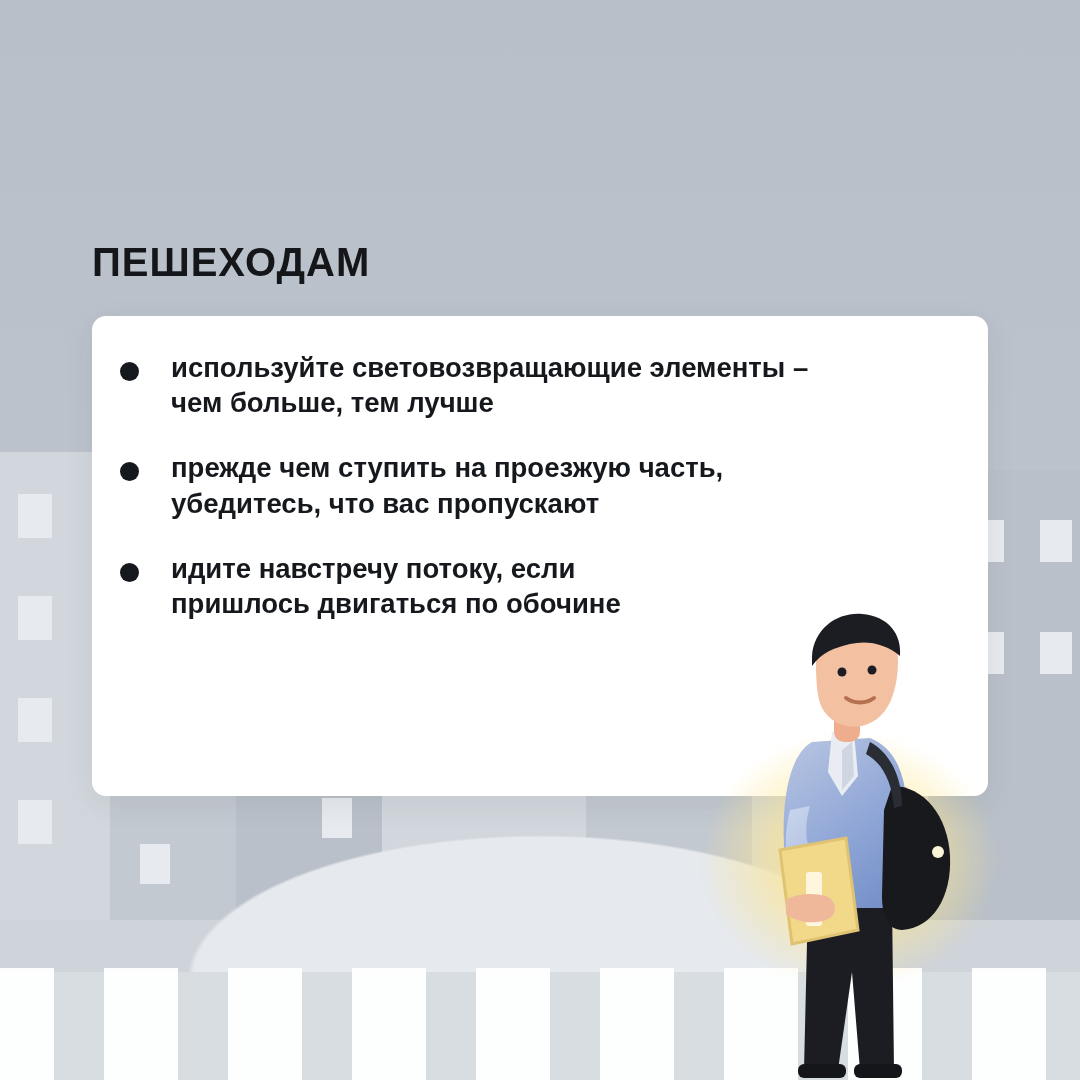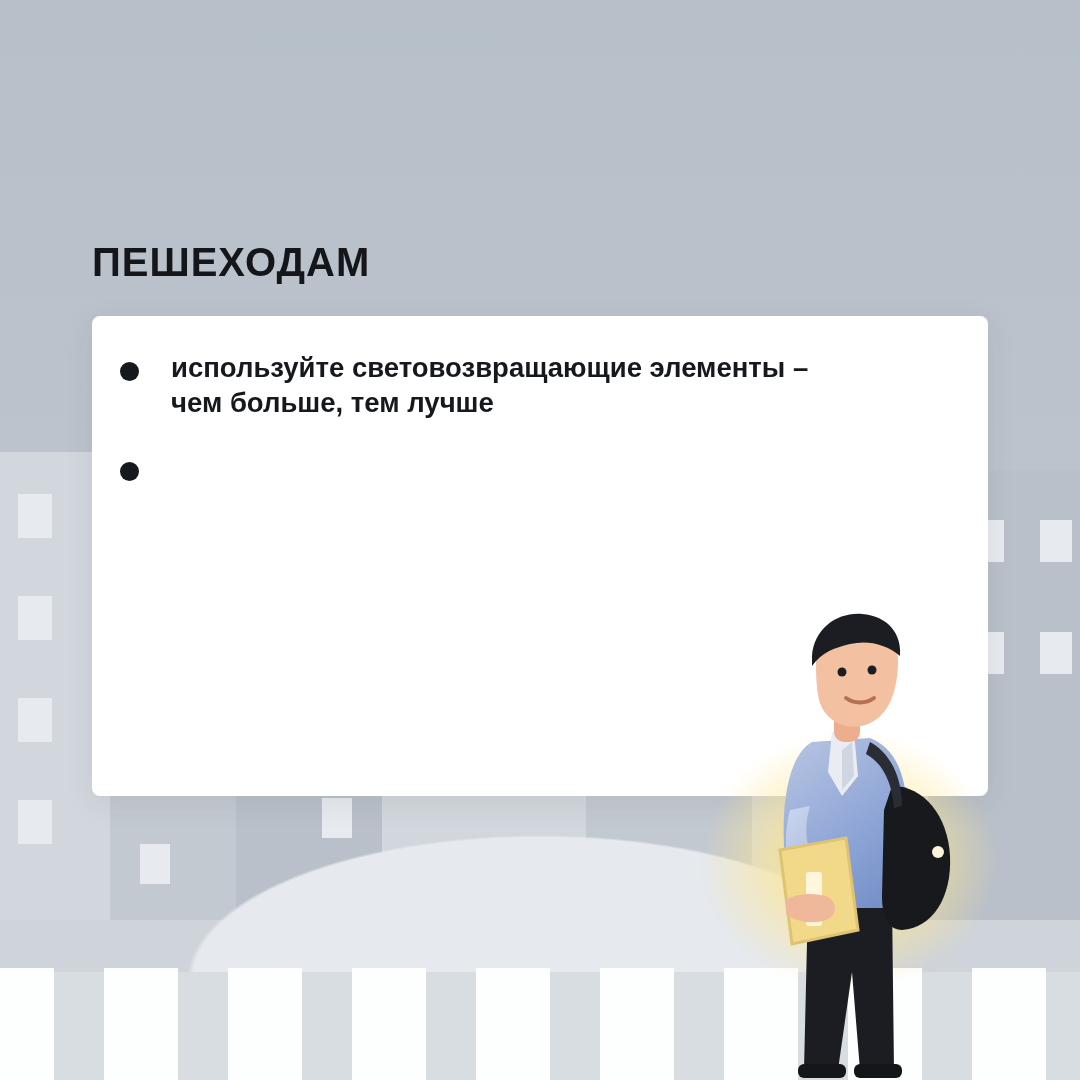--- a/index.html
+++ b/index.html
@@ -103,21 +103,21 @@
   }
 
   
   .card {
     position: absolute;
     left: 92px;
     top: 316px;
     width: 896px;
     height: 480px;
     background: #ffffff;
-    border-radius: 8px;
+    border-radius: 14px;
     box-shadow: 0 8px 30px rgba(40,45,55,.08);
   }
   .list {
     position: absolute;
     left: 28px;
     top: 34px;
     right: 30px;
   }
   .item {
     display: flex;
@@ -220,20 +220,27 @@
 
   <div class="card">
     <div class="list">
       <div class="item">
         <span class="dot"></span>
         <span class="txt">используйте световозвращающие элементы –
 чем больше, тем лучше</span>
       </div>
       <div class="item">
         <span class="dot"></span>
+        <span class="txt">прежде чем ступить на проезжую часть,
+убедитесь, что вас пропускают</span>
+      </div>
+      <div class="item">
+        <span class="dot"></span>
+        <span class="txt">идите навстречу потоку, если
+пришлось двигаться по обочине</span>
       </div>
     </div>
   </div>
 
   <div class="glow"></div>
 
   <div class="person">
     <svg width="260" height="480" viewBox="0 0 260 480" fill="none" xmlns="http://www.w3.org/2000/svg">
 
       <path d="M66 300 L150 300 L152 470 L118 470 L110 372 L96 470 L62 470 Z" fill="#1b1d22"></path>

